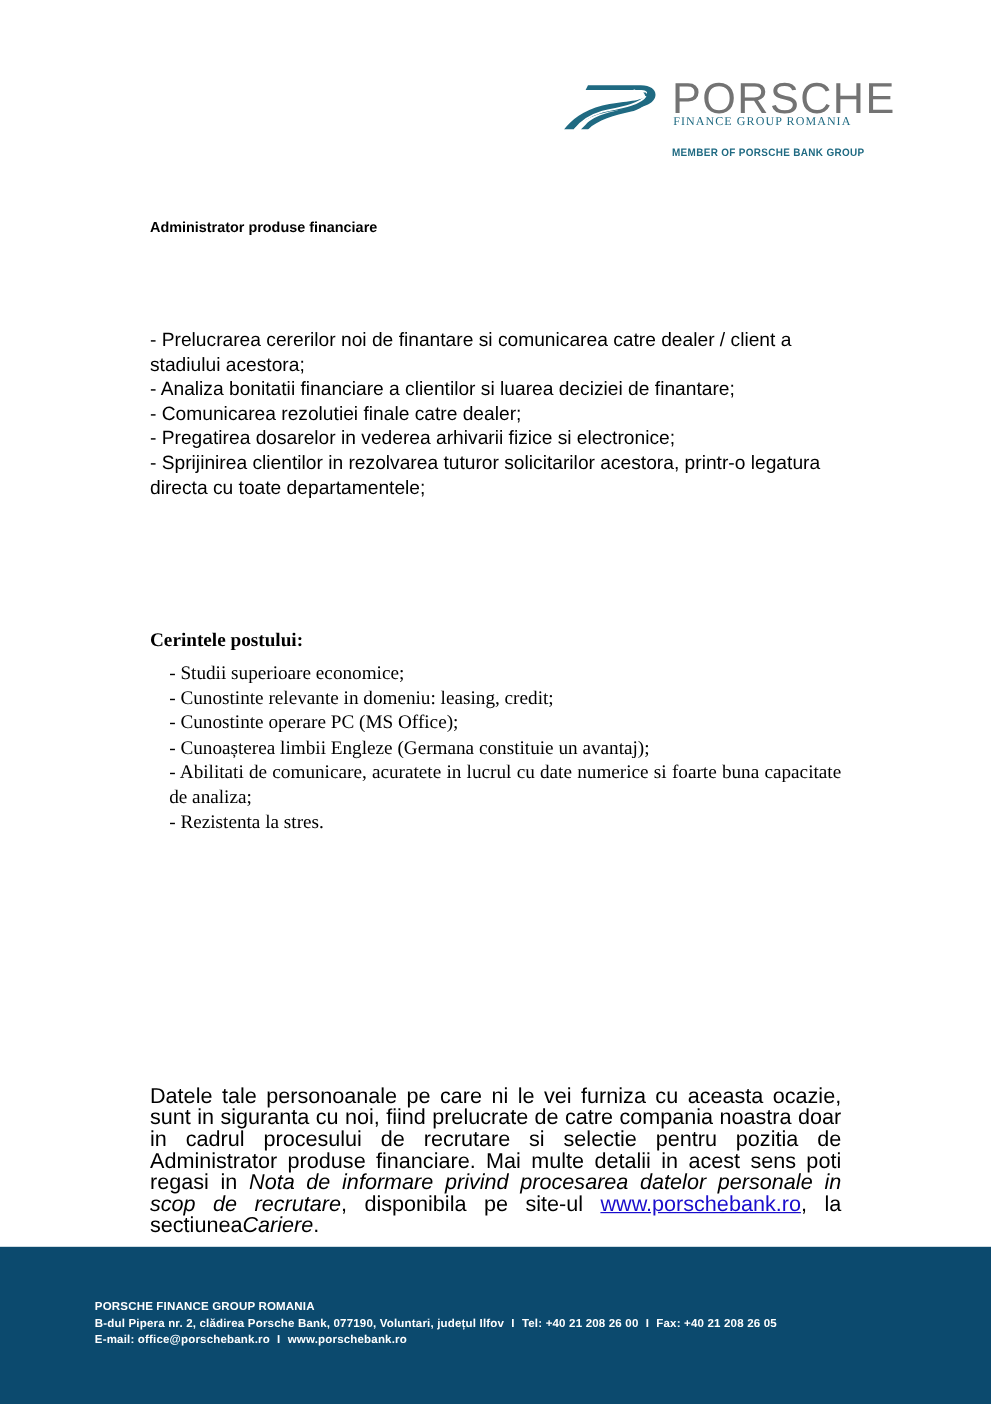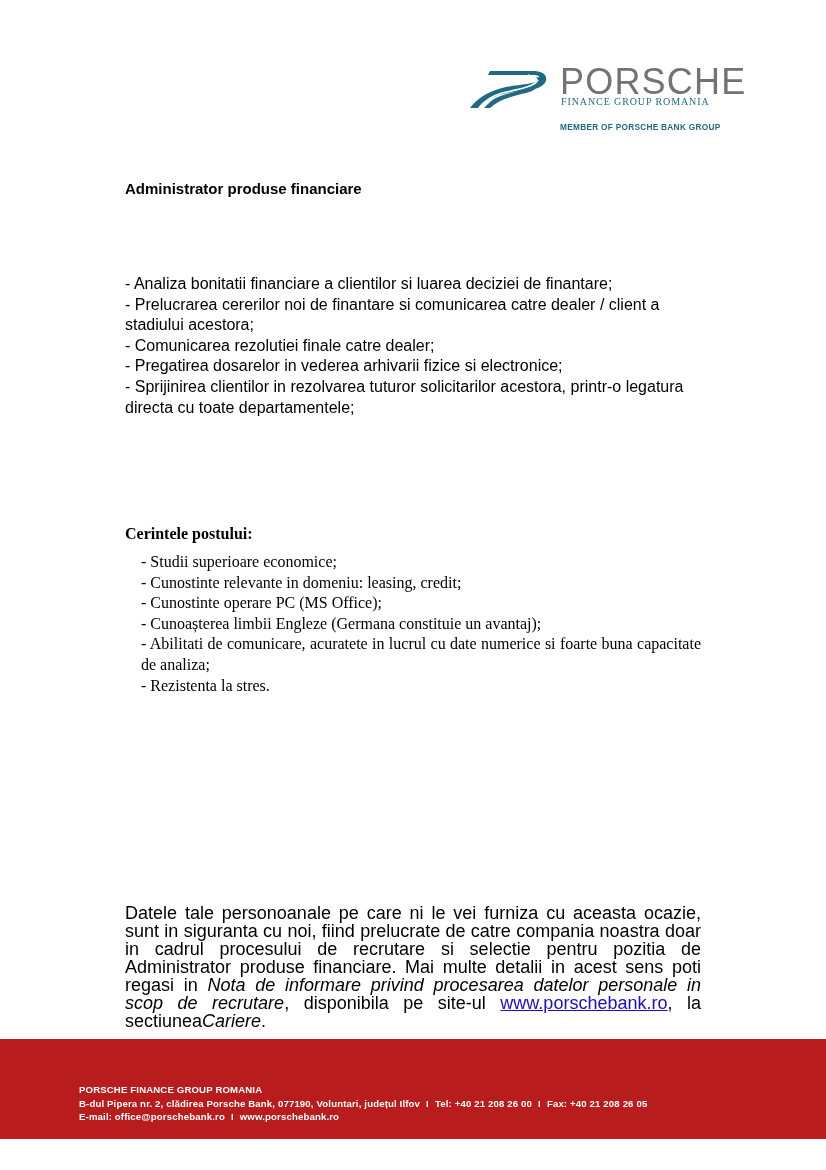--- a/index.html
+++ b/index.html
@@ -59,21 +59,21 @@
       letter-spacing: 0.3px;
       color: #1f6a82;
       line-height: 1;
       transform: scaleX(0.92);
       transform-origin: left;
     }
     .page-title {
       position: absolute;
       left: 125px;
       top: 178px;
-      font-size: 15px;
+      font-size: 12px;
       font-weight: bold;
       margin: 0;
       line-height: 22px;
     }
     .section {
       position: absolute;
       left: 125px;
       width: 576px;
     }
     .section-heading {
@@ -111,22 +111,22 @@
     }
     .privacy a {
       color: #1a0dcc;
       text-decoration: underline;
     }
     .footer {
       position: absolute;
       left: 0;
       top: 1039px;
       width: 826px;
-      height: 100px;
-      background: #b91c1c;
+      height: 131px;
+      background: #0c4a6e;
     }
     .footer-text {
       position: absolute;
       left: 79px;
       top: 44px;
       color: #ffffff;
       font-size: 9.6px;
       font-weight: bold;
       line-height: 13.5px;
       letter-spacing: 0.15px;
@@ -146,22 +146,22 @@
   </svg>
   <div class="logo-brand">PORSCHE</div>
   <div class="logo-sub">FINANCE GROUP ROMANIA</div>
   <div class="logo-member">MEMBER OF PORSCHE BANK GROUP</div>
 </div>
 
 <h1 class="page-title">Administrator produse financiare</h1>
 
 <div class="section section-desc">
   <ul class="bullet-list">
+    <li>- Prelucrarea cererilor noi de finantare si comunicarea catre dealer / client a stadiului acestora;</li>
     <li>- Analiza bonitatii financiare a clientilor si luarea deciziei de finantare;</li>
-    <li>- Prelucrarea cererilor noi de finantare si comunicarea catre dealer / client a stadiului acestora;</li>
     <li>- Comunicarea rezolutiei finale catre dealer;</li>
     <li>- Pregatirea dosarelor in vederea arhivarii fizice si electronice;</li>
     <li>- Sprijinirea clientilor in rezolvarea tuturor solicitarilor acestora, printr-o legatura directa cu toate departamentele;</li>
   </ul>
 </div>
 
 <div class="section section-req">
   <h2 class="section-heading">Cerintele postului:</h2>
   <ul class="bullet-list">
     <li>- Studii superioare economice;</li>

